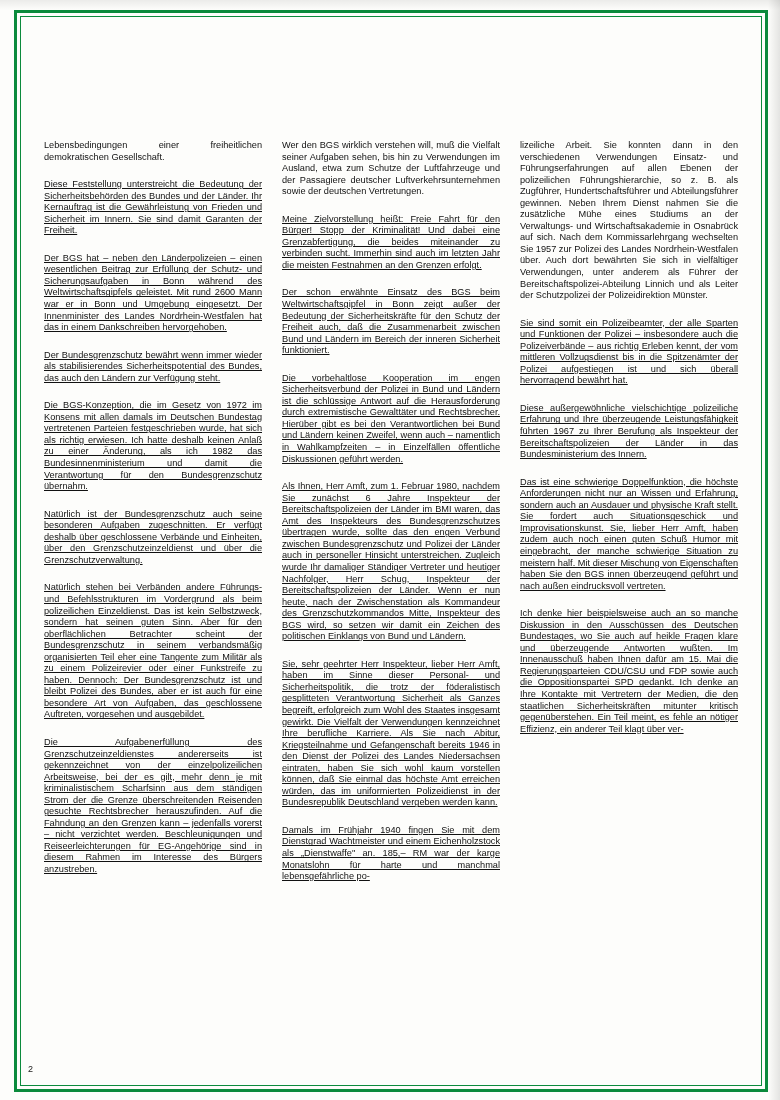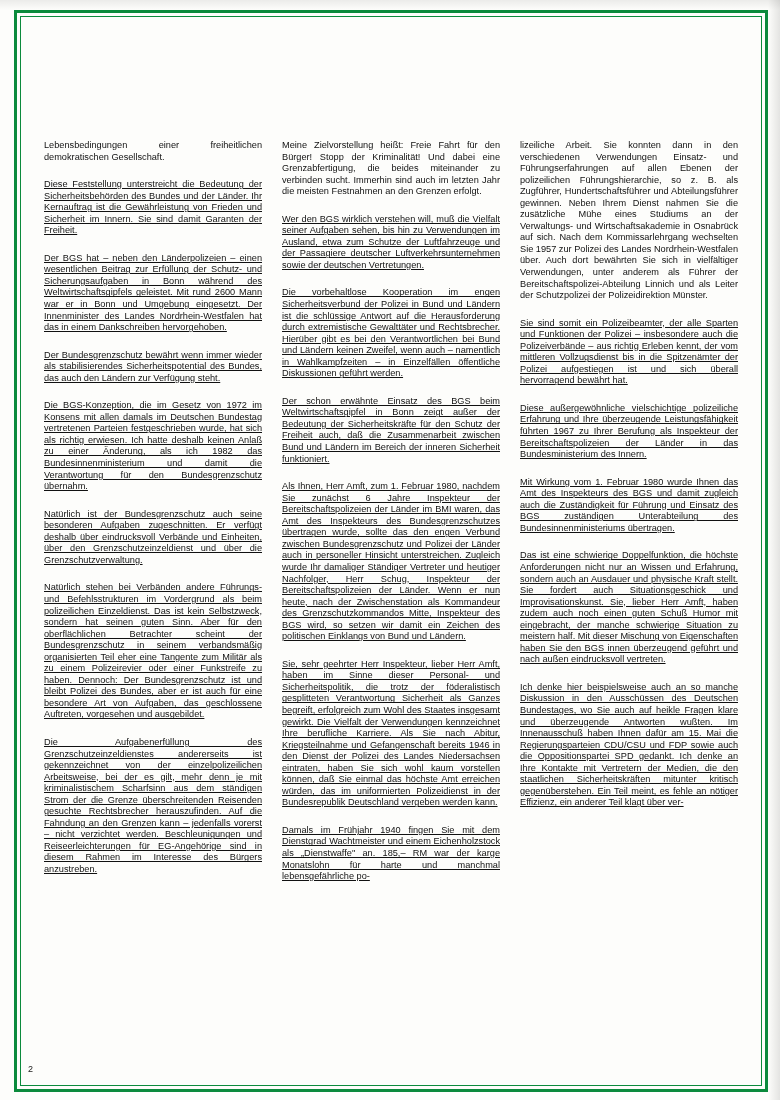--- a/index.html
+++ b/index.html
@@ -102,40 +102,39 @@
 
   <div class="page-number">2</div>
 
   <div class="content">
     <div class="col">
       <p>Lebensbedingungen einer freiheitlichen demokratischen Gesellschaft.</p>
       <p>Diese Feststellung unterstreicht die Bedeutung der Sicherheitsbehörden des Bundes und der Länder. Ihr Kernauftrag ist die Gewährleistung von Frieden und Sicherheit im Innern. Sie sind damit Garanten der Freiheit.</p>
       <p>Der BGS hat – neben den Länderpolizeien – einen wesentlichen Beitrag zur Erfüllung der Schutz- und Sicherungsaufgaben in Bonn während des Weltwirtschaftsgipfels geleistet. Mit rund 2600 Mann war er in Bonn und Umgebung eingesetzt. Der Innenminister des Landes Nordrhein-Westfalen hat das in einem Dankschreiben hervorgehoben.</p>
       <p>Der Bundesgrenzschutz bewährt wenn immer wieder als stabilisierendes Sicherheitspotential des Bundes, das auch den Ländern zur Verfügung steht.</p>
       <p>Die BGS-Konzeption, die im Gesetz von 1972 im Konsens mit allen damals im Deutschen Bundestag vertretenen Parteien festgeschrieben wurde, hat sich als richtig erwiesen. Ich hatte deshalb keinen Anlaß zu einer Änderung, als ich 1982 das Bundesinnenministerium und damit die Verantwortung für den Bundesgrenzschutz übernahm.</p>
-      <p>Natürlich ist der Bundesgrenzschutz auch seine besonderen Aufgaben zugeschnitten. Er verfügt deshalb über eindrucksvoll Verbände und Einheiten, über den Grenzschutzeinzeldienst und über die Grenzschutzverwaltung.</p>
+      <p>Natürlich ist der Bundesgrenzschutz auch seine besonderen Aufgaben zugeschnitten. Er verfügt deshalb über geschlossene Verbände und Einheiten, über den Grenzschutzeinzeldienst und über die Grenzschutzverwaltung.</p>
       <p>Natürlich stehen bei Verbänden andere Führungs- und Befehlsstrukturen im Vordergrund als beim polizeilichen Einzeldienst. Das ist kein Selbstzweck, sondern hat seinen guten Sinn. Aber für den oberflächlichen Betrachter scheint der Bundesgrenzschutz in seinem verbandsmäßig organisierten Teil eher eine Tangente zum Militär als zu einem Polizeirevier oder einer Funkstreife zu haben. Dennoch: Der Bundesgrenzschutz ist und bleibt Polizei des Bundes, aber er ist auch für eine besondere Art von Aufgaben, das geschlossene Auftreten, vorgesehen und ausgebildet.</p>
       <p>Die Aufgabenerfüllung des Grenzschutzeinzeldienstes andererseits ist gekennzeichnet von der einzelpolizeilichen Arbeitsweise, bei der es gilt, mehr denn je mit kriminalistischem Scharfsinn aus dem ständigen Strom der die Grenze überschreitenden Reisenden gesuchte Rechtsbrecher herauszufinden. Auf die Fahndung an den Grenzen kann – jedenfalls vorerst – nicht verzichtet werden. Beschleunigungen und Reiseerleichterungen für EG-Angehörige sind in diesem Rahmen im Interesse des Bürgers anzustreben.</p>
     </div>
 
     <div class="col">
+      <p>Wer den BGS wirklich verstehen will, muß die Vielfalt seiner Aufgaben sehen, bis hin zu Verwendungen im Ausland, etwa zum Schutze der Luftfahrzeuge und der Passagiere deutscher Luftverkehrsunternehmen sowie der deutschen Vertretungen.</p>
       <p>Meine Zielvorstellung heißt: Freie Fahrt für den Bürger! Stopp der Kriminalität! Und dabei eine Grenzabfertigung, die beides miteinander zu verbinden sucht. Immerhin sind auch im letzten Jahr die meisten Festnahmen an den Grenzen erfolgt.</p>
-      <p>Wer den BGS wirklich verstehen will, muß die Vielfalt seiner Aufgaben sehen, bis hin zu Verwendungen im Ausland, etwa zum Schutze der Luftfahrzeuge und der Passagiere deutscher Luftverkehrsunternehmen sowie der deutschen Vertretungen.</p>
+      <p>Der schon erwähnte Einsatz des BGS beim Weltwirtschaftsgipfel in Bonn zeigt außer der Bedeutung der Sicherheitskräfte für den Schutz der Freiheit auch, daß die Zusammenarbeit zwischen Bund und Ländern im Bereich der inneren Sicherheit funktioniert.</p>
       <p>Die vorbehaltlose Kooperation im engen Sicherheitsverbund der Polizei in Bund und Ländern ist die schlüssige Antwort auf die Herausforderung durch extremistische Gewalttäter und Rechtsbrecher. Hierüber gibt es bei den Verantwortlichen bei Bund und Ländern keinen Zweifel, wenn auch – namentlich in Wahlkampfzeiten – in Einzelfällen öffentliche Diskussionen geführt werden.</p>
-      <p>Der schon erwähnte Einsatz des BGS beim Weltwirtschaftsgipfel in Bonn zeigt außer der Bedeutung der Sicherheitskräfte für den Schutz der Freiheit auch, daß die Zusammenarbeit zwischen Bund und Ländern im Bereich der inneren Sicherheit funktioniert.</p>
       <p>Als Ihnen, Herr Amft, zum 1. Februar 1980, nachdem Sie zunächst 6 Jahre Inspekteur der Bereitschaftspolizeien der Länder im BMI waren, das Amt des Inspekteurs des Bundesgrenzschutzes übertragen wurde, sollte das den engen Verbund zwischen Bundesgrenzschutz und Polizei der Länder auch in personeller Hinsicht unterstreichen. Zugleich wurde Ihr damaliger Ständiger Vertreter und heutiger Nachfolger, Herr Schug, Inspekteur der Bereitschaftspolizeien der Länder. Wenn er nun heute, nach der Zwischenstation als Kommandeur des Grenzschutzkommandos Mitte, Inspekteur des BGS wird, so setzen wir damit ein Zeichen des politischen Einklangs von Bund und Ländern.</p>
       <p>Sie, sehr geehrter Herr Inspekteur, lieber Herr Amft, haben im Sinne dieser Personal- und Sicherheitspolitik, die trotz der föderalistisch gesplitteten Verantwortung Sicherheit als Ganzes begreift, erfolgreich zum Wohl des Staates insgesamt gewirkt. Die Vielfalt der Verwendungen kennzeichnet Ihre berufliche Karriere. Als Sie nach Abitur, Kriegsteilnahme und Gefangenschaft bereits 1946 in den Dienst der Polizei des Landes Niedersachsen eintraten, haben Sie sich wohl kaum vorstellen können, daß Sie einmal das höchste Amt erreichen würden, das im uniformierten Polizeidienst in der Bundesrepublik Deutschland vergeben werden kann.</p>
       <p>Damals im Frühjahr 1940 fingen Sie mit dem Dienstgrad Wachtmeister und einem Eichenholzstock als „Dienstwaffe" an. 185,– RM war der karge Monatslohn für harte und manchmal lebensgefährliche po-</p>
     </div>
 
     <div class="col">
       <p>lizeiliche Arbeit. Sie konnten dann in den verschiedenen Verwendungen Einsatz- und Führungserfahrungen auf allen Ebenen der polizeilichen Führungshierarchie, so z. B. als Zugführer, Hundertschaftsführer und Abteilungsführer gewinnen. Neben Ihrem Dienst nahmen Sie die zusätzliche Mühe eines Studiums an der Verwaltungs- und Wirtschaftsakademie in Osnabrück auf sich. Nach dem Kommissarlehrgang wechselten Sie 1957 zur Polizei des Landes Nordrhein-Westfalen über. Auch dort bewährten Sie sich in vielfältiger Verwendungen, unter anderem als Führer der Bereitschaftspolizei-Abteilung Linnich und als Leiter der Schutzpolizei der Polizeidirektion Münster.</p>
       <p>Sie sind somit ein Polizeibeamter, der alle Sparten und Funktionen der Polizei – insbesondere auch die Polizeiverbände – aus richtig Erleben kennt, der vom mittleren Vollzugsdienst bis in die Spitzenämter der Polizei aufgestiegen ist und sich überall hervorragend bewährt hat.</p>
       <p>Diese außergewöhnliche vielschichtige polizeiliche Erfahrung und Ihre überzeugende Leistungsfähigkeit führten 1967 zu Ihrer Berufung als Inspekteur der Bereitschaftspolizeien der Länder in das Bundesministerium des Innern.</p>
-      <p>Mit Wirkung vom 1. Februar 1980 wurde Ihnen das Amt des Inspekteurs des BGS und damit zugleich auch die Zuständigkeit für Führung und Einsatz des BGS zuständigen Unterabteilung des Bundesinnenministeriums übertragen.</p>
       <p>Das ist eine schwierige Doppelfunktion, die höchste Anforderungen nicht nur an Wissen und Erfahrung, sondern auch an Ausdauer und physische Kraft stellt. Sie fordert auch Situationsgeschick und Improvisationskunst. Sie, lieber Herr Amft, haben zudem auch noch einen guten Schuß Humor mit eingebracht, der manche schwierige Situation zu meistern half. Mit dieser Mischung von Eigenschaften haben Sie den BGS innen überzeugend geführt und nach außen eindrucksvoll vertreten.</p>
       <p>Ich denke hier beispielsweise auch an so manche Diskussion in den Ausschüssen des Deutschen Bundestages, wo Sie auch auf heikle Fragen klare und überzeugende Antworten wußten. Im Innenausschuß haben Ihnen dafür am 15. Mai die Regierungsparteien CDU/CSU und FDP sowie auch die Oppositionspartei SPD gedankt. Ich denke an Ihre Kontakte mit Vertretern der Medien, die den staatlichen Sicherheitskräften mitunter kritisch gegenüberstehen. Ein Teil meint, es fehle an nötiger Effizienz, ein anderer Teil klagt über ver-</p>
     </div>
   </div>
 
   <div class="shadow-top"></div>
   <div class="shadow-right"></div>
 </div>
 
 </body></html>

